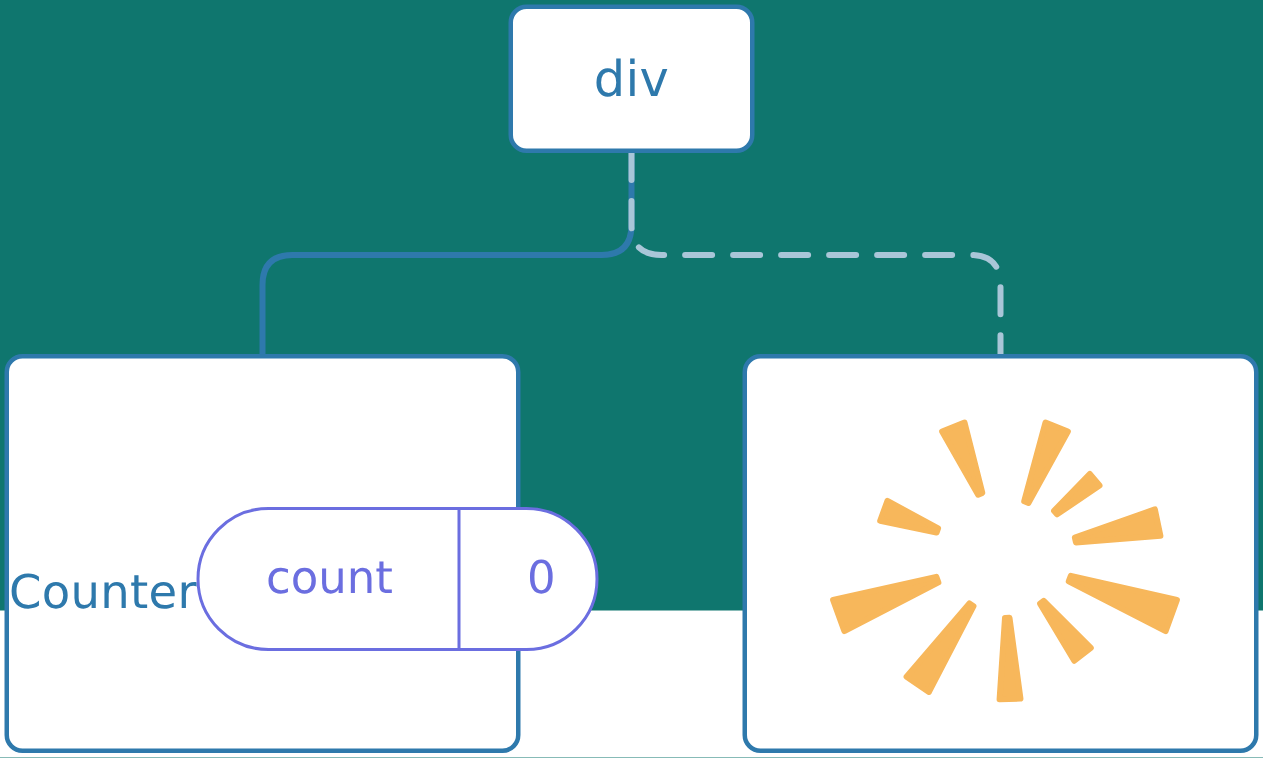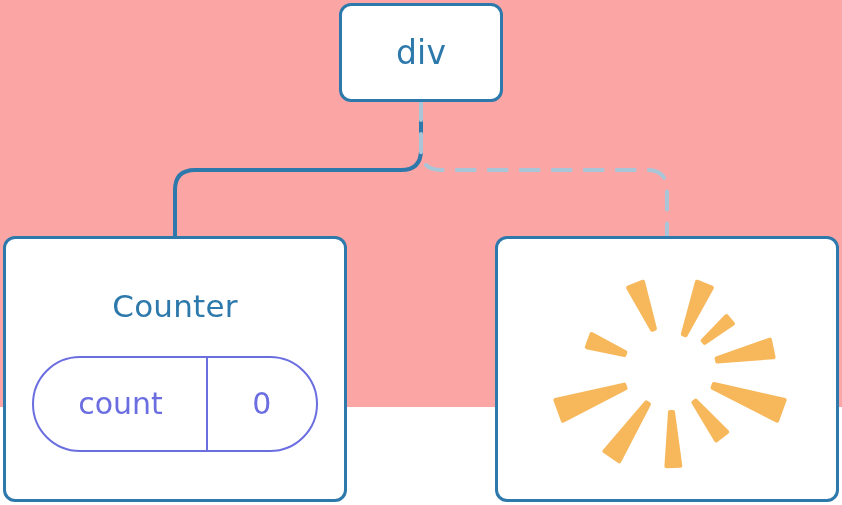--- a/index.html
+++ b/index.html
@@ -11,21 +11,21 @@
     width: 842px;
     height: 505px;
     overflow: hidden;
     font-family: "DejaVu Sans", "Liberation Sans", sans-serif;
   }
 
   #stage {
     position: relative;
     width: 842px;
     height: 407px;
-    background: #fca5a5;
+    background: #0f766e;
   }
 
   
   #edges {
     position: absolute;
     left: 0;
     top: 0;
     width: 842px;
     height: 505px;
     pointer-events: none;
@@ -49,21 +49,21 @@
     top: 3px;
     width: 164px;
     height: 99px;
   }
 
   .node-counter {
     left: 3px;
     top: 236px;
     width: 344px;
     height: 266px;
-    flex-direction: column;
+    flex-direction: row;
     justify-content: flex-start;
     border-bottom-left-radius: 12px;
     border-bottom-right-radius: 12px;
   }
 
   .node-sparkle {
     left: 495px;
     top: 236px;
     width: 344px;
     height: 266px;

